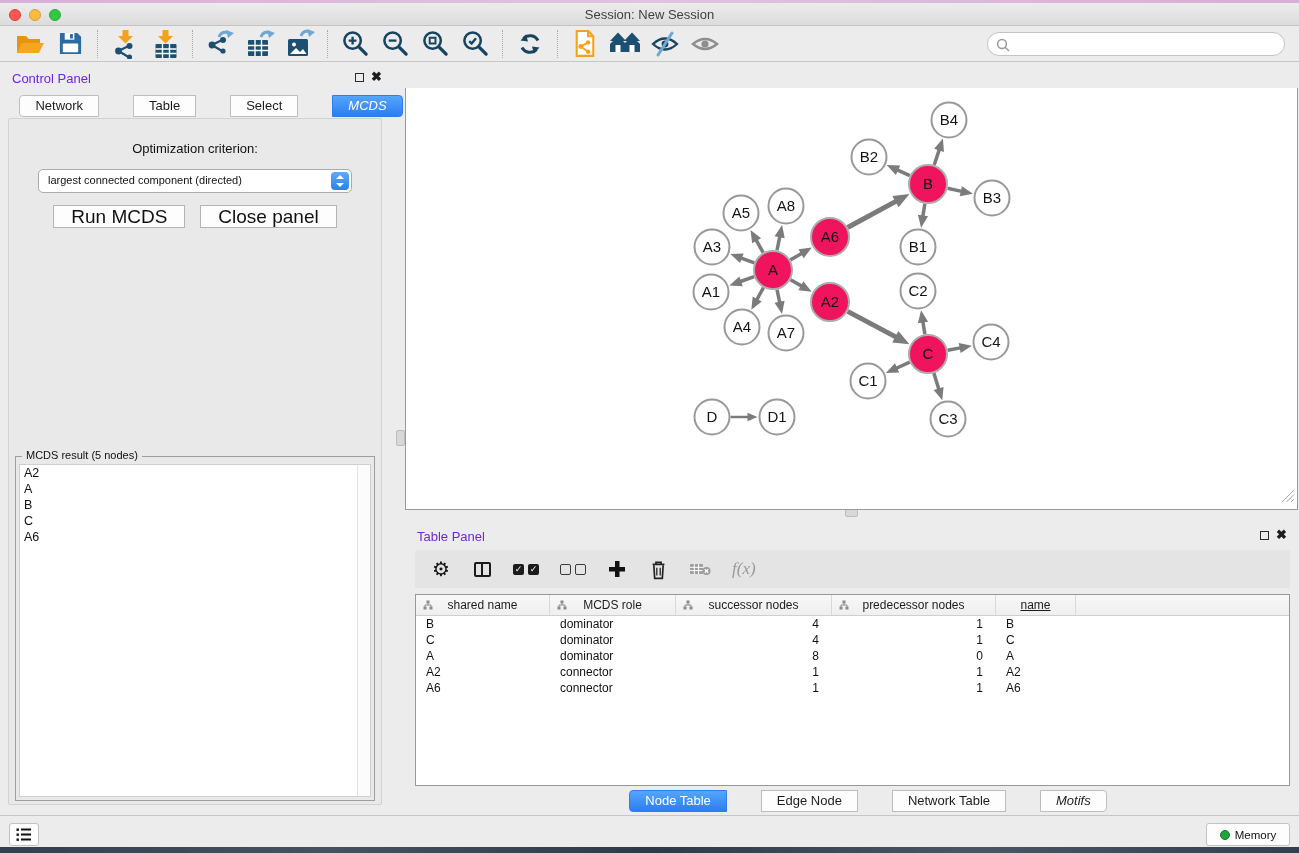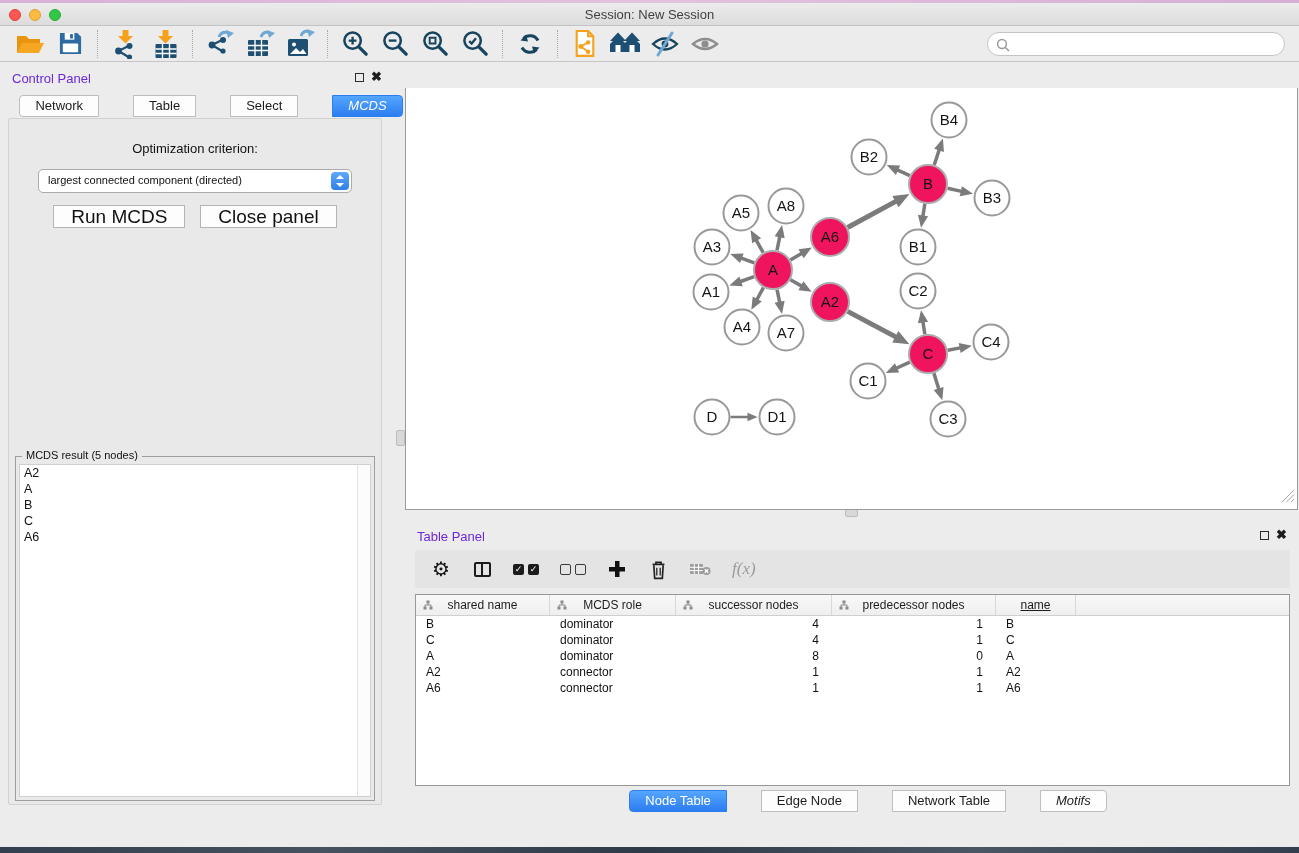--- a/index.html
+++ b/index.html
@@ -541,15 +541,33 @@
         </div>
     </div>
     <div class="tabs-row">
         <div class="tab sel">Node Table</div>
         <div class="tab">Edge Node</div>
         <div class="tab">Network Table</div>
         <div class="tab">Motifs</div>
       </div>
   </div>
 
+  <div class="statusbar">
+    <span class="sb-btn sb-list">
+      <svg width="16" height="15" viewBox="0 0 16 15">
+          <g stroke="#111" stroke-width="1.8">
+            <path d="M5 2.5h10M5 7.5h10M5 12.5h10"></path>
+          </g>
+          <g fill="#111">
+            <rect x="0.5" y="1.5" width="2.4" height="2.4"></rect>
+            <rect x="0.5" y="6.5" width="2.4" height="2.4"></rect>
+            <rect x="0.5" y="11.5" width="2.4" height="2.4"></rect>
+          </g>
+        </svg>
+    </span>
+    <span class="sb-btn sb-mem">
+      <span class="memdot"></span>
+      <span>Memory</span>
+    </span>
+  </div>
 
   <div class="wp-bottom"></div>
 </div>
 
 </body></html>

